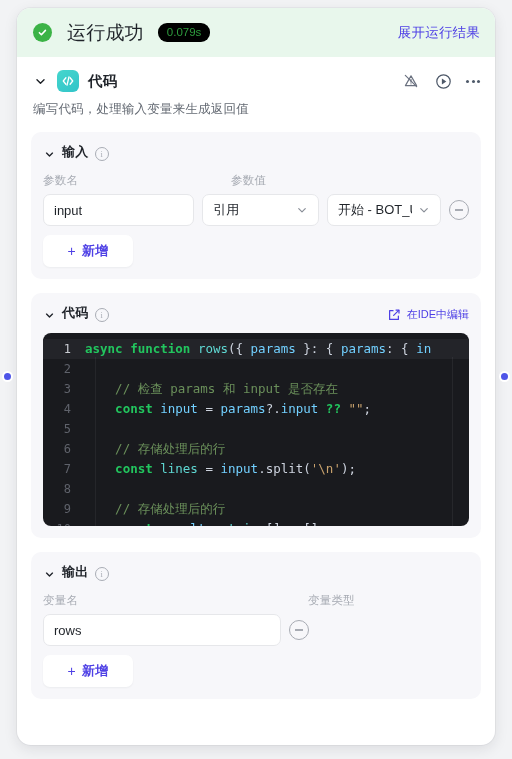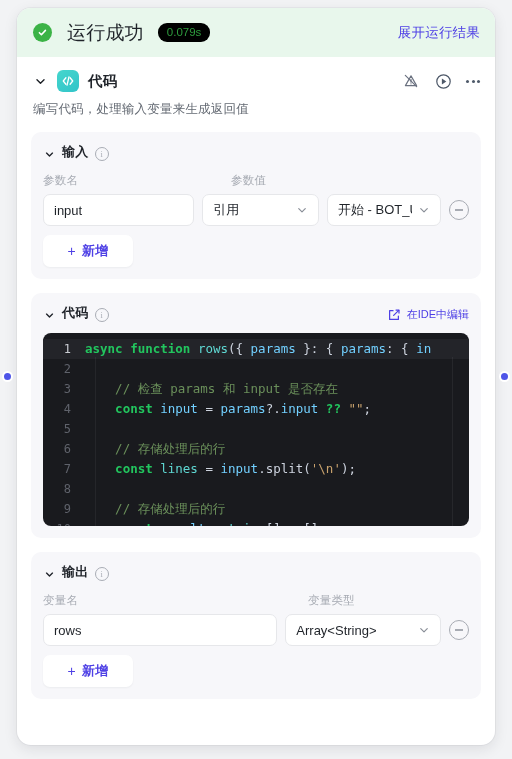--- a/index.html
+++ b/index.html
@@ -530,28 +530,20 @@
     </div>
 
     <div class="col-labels">
       <div class="out-name">变量名</div>
       <div style="margin-left:8px;text-align:center;">变量类型</div>
     </div>
 
     <div class="row">
       <div class="field out-name">rows</div>
 
-      <div class="field select out-type">
-        <span class="sel-text">Array&lt;String&gt;</span>
-        <span class="caret">
-          <svg width="12" height="12" viewBox="0 0 14 14">
-            <path d="M3.2 5.4 L7 9.2 L10.8 5.4" fill="none" stroke="currentColor" stroke-width="1.4" stroke-linecap="round" stroke-linejoin="round"></path>
-          </svg>
-        </span>
-      </div>
 
       <div class="minus-btn">
         <span></span>
       </div>
     </div>
 
     <div class="add-btn">
       <span class="plus">+</span>
       <span>新增</span>
     </div>

